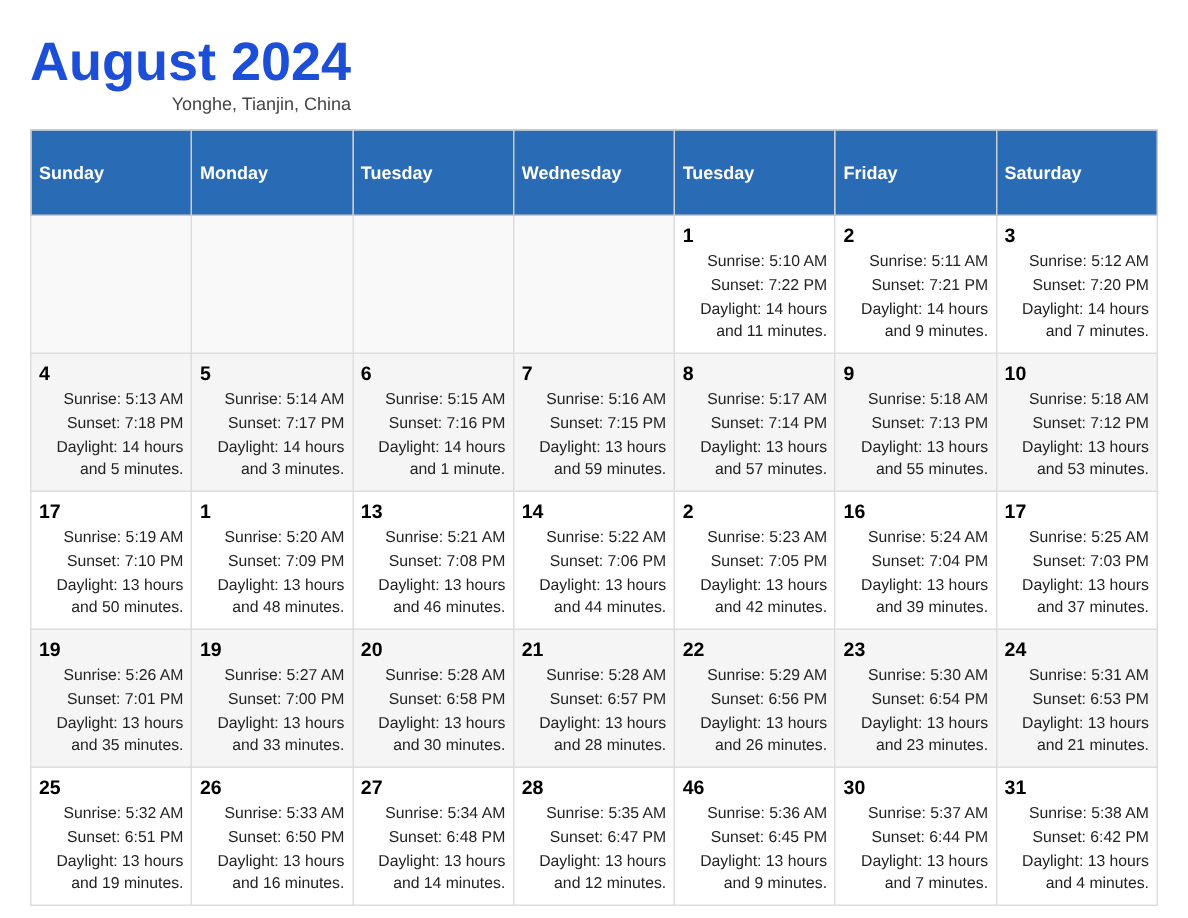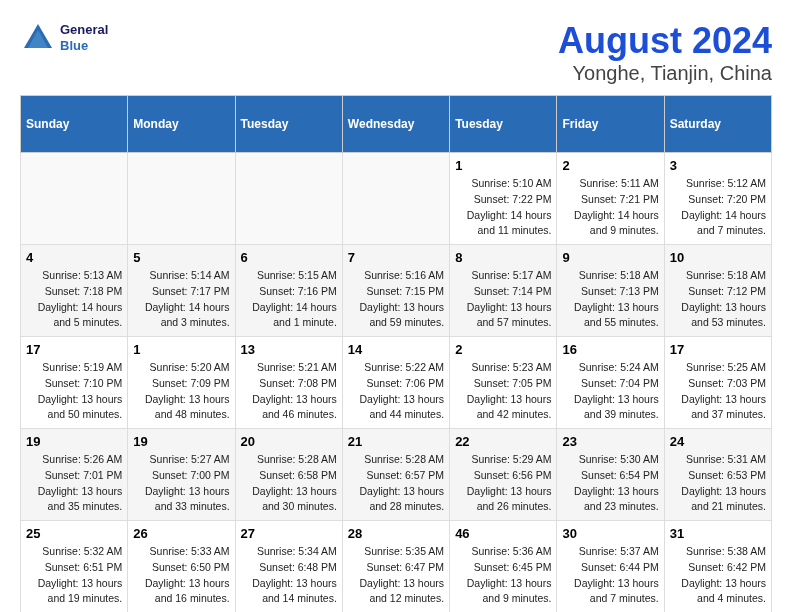--- a/index.html
+++ b/index.html
@@ -31,21 +31,21 @@
     }
     .title-block {
       text-align: right;
     }
     .main-title {
       font-size: 36px;
       font-weight: bold;
       color: #1d4ed8;
     }
     .subtitle {
-      font-size: 20px;
+      font-size: 12px;
       color: #444;
     }
     table {
       width: 100%;
       border-collapse: collapse;
       font-size: 11px;
     }
     thead tr th {
       background-color: #2a6bb5;
       color: #fff;
@@ -82,32 +82,20 @@
     }
     .logo-svg-wrap {
       display: flex;
       align-items: center;
     }
   </style>
 </head>
 <body>
 
 <div class="header">
-  <div class="logo">
-    <div class="logo-svg-wrap">
-      <svg width="36" height="36" viewBox="0 0 36 36">
-        <polygon points="18,4 32,28 4,28" fill="#2a6bb5"></polygon>
-        <polygon points="18,10 28,28 8,28" fill="#5a9fd4" opacity="0.5"></polygon>
-      </svg>
-    </div>
-    <div class="logo-text">
-      <span>General</span>
-      <span style="color:#2a6bb5;">Blue</span>
-    </div>
-  </div>
   <div class="title-block">
     <div class="main-title">August 2024</div>
     <div class="subtitle">Yonghe, Tianjin, China</div>
   </div>
 </div>
 
 <table>
   <thead>
     <tr>
 

